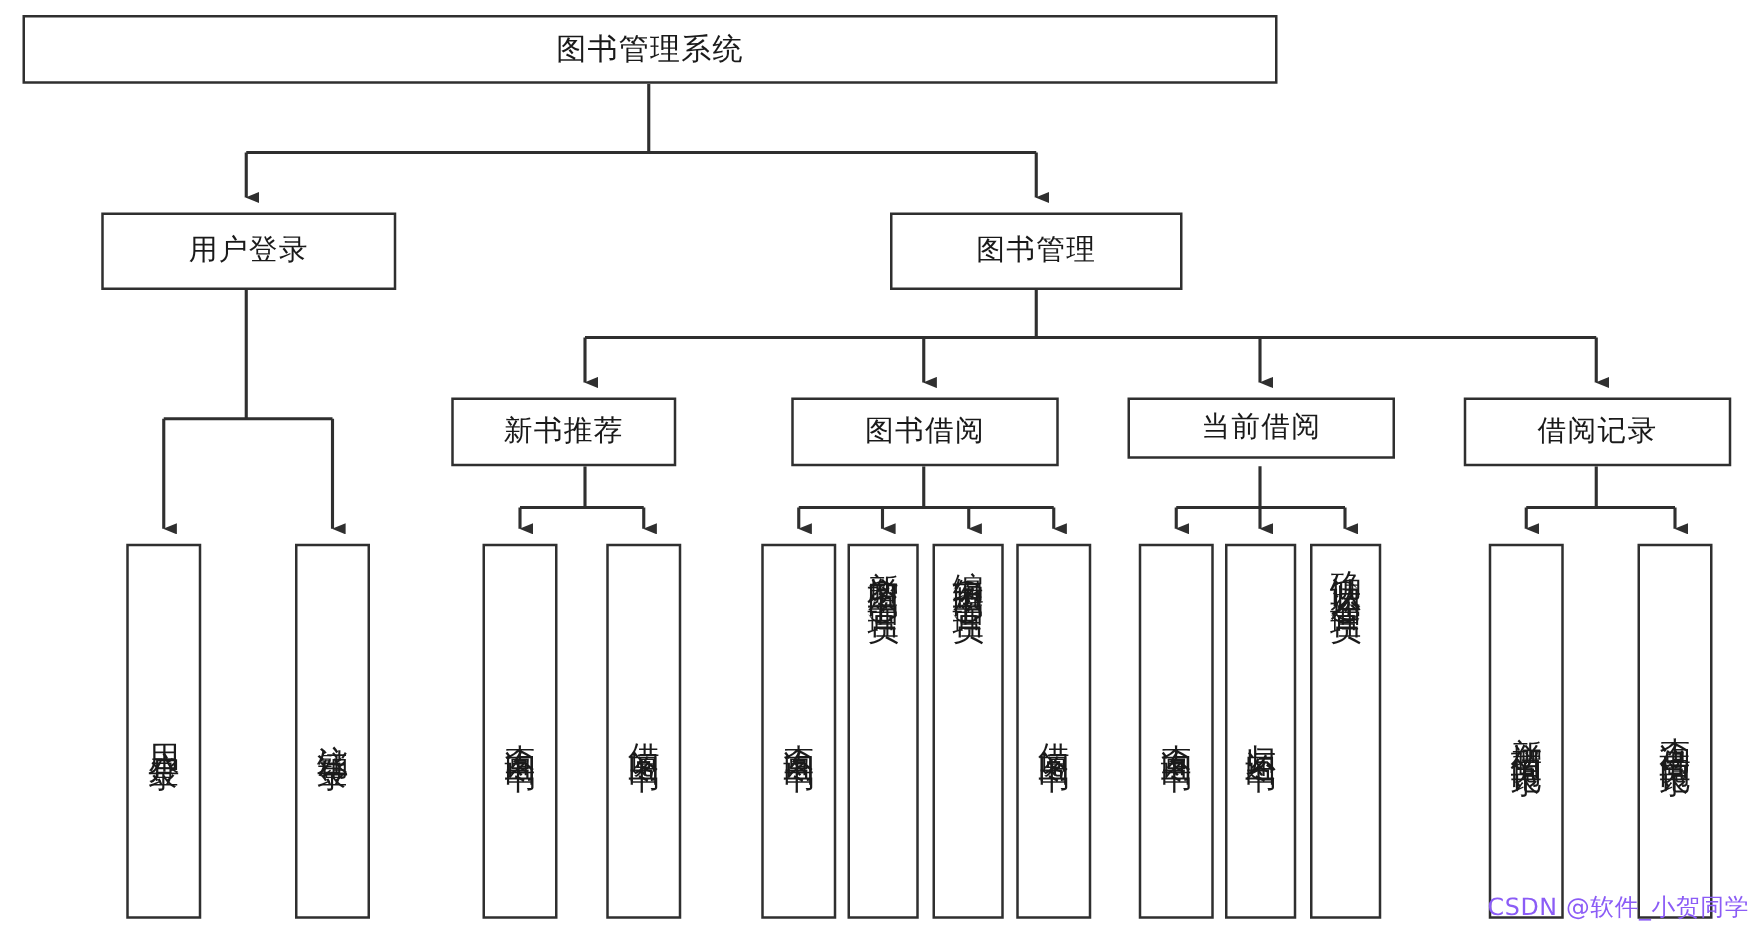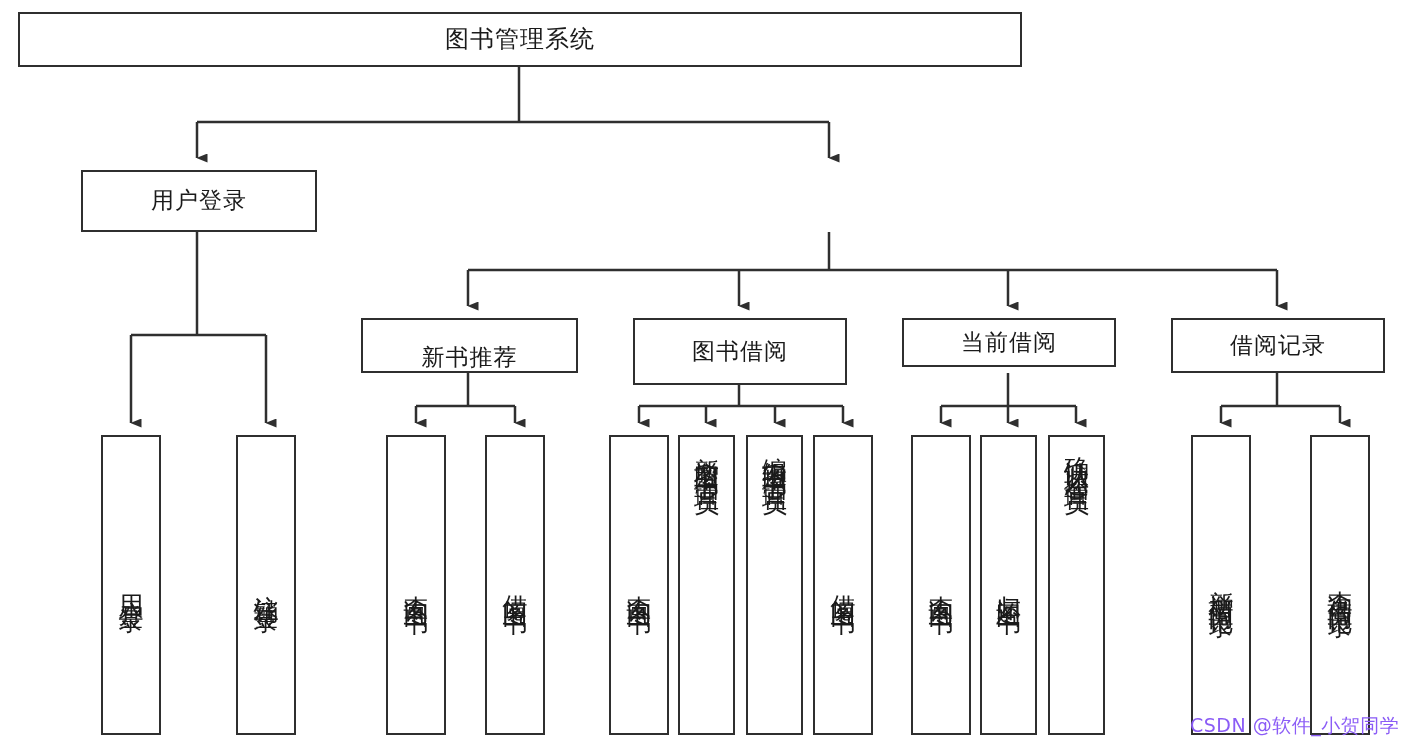--- a/index.html
+++ b/index.html
@@ -133,26 +133,29 @@
   </svg>
 
   <div class="node horiz root" style="left:18px; top:12px; width:1004px; height:55px;">
     <span class="node-label">图书管理系统</span>
   </div>
 
   <div class="node horiz" style="left:81px; top:170px; width:236px; height:62px;">
     <span class="node-label">用户登录</span>
   </div>
 
-
-  <div class="node horiz" style="left:361px; top:318px; width:217px; height:55px;align-items:flex-end;">
+  <div class="node horiz" style="left:712px; top:170px; width:234px; height:62px;">
+    <span class="node-label">图书管理</span>
+  </div>
+
+  <div class="node horiz" style="left:361px; top:318px; width:180px; height:55px;">
     <span class="node-label">新书推荐</span>
   </div>
 
-  <div class="node horiz" style="left:633px; top:318px; width:214px; height:67px;">
+  <div class="node horiz" style="left:633px; top:318px; width:214px; height:55px;">
     <span class="node-label">图书借阅</span>
   </div>
 
   <div class="node horiz" style="left:902px; top:318px; width:214px; height:49px;">
     <span class="node-label">当前借阅</span>
   </div>
 
   <div class="node horiz" style="left:1171px; top:318px; width:214px; height:55px;">
     <span class="node-label">借阅记录</span>
   </div>

